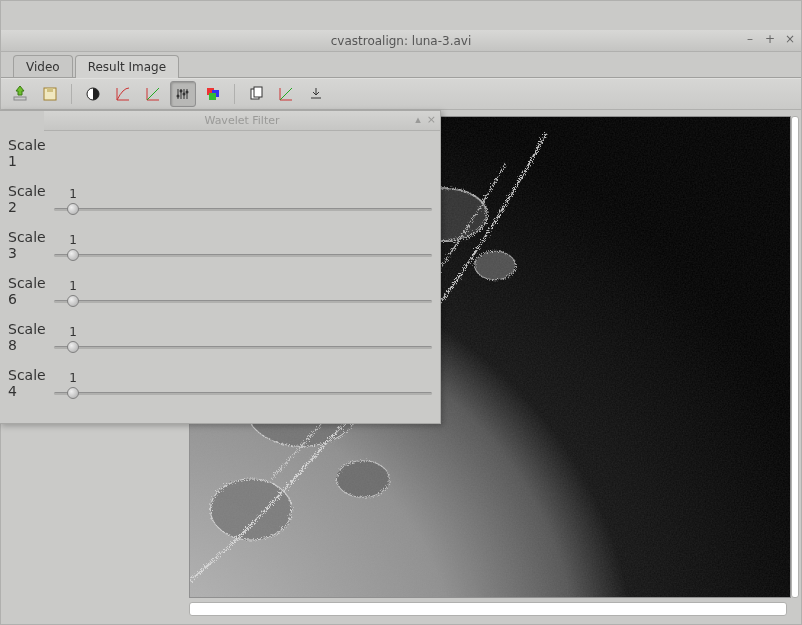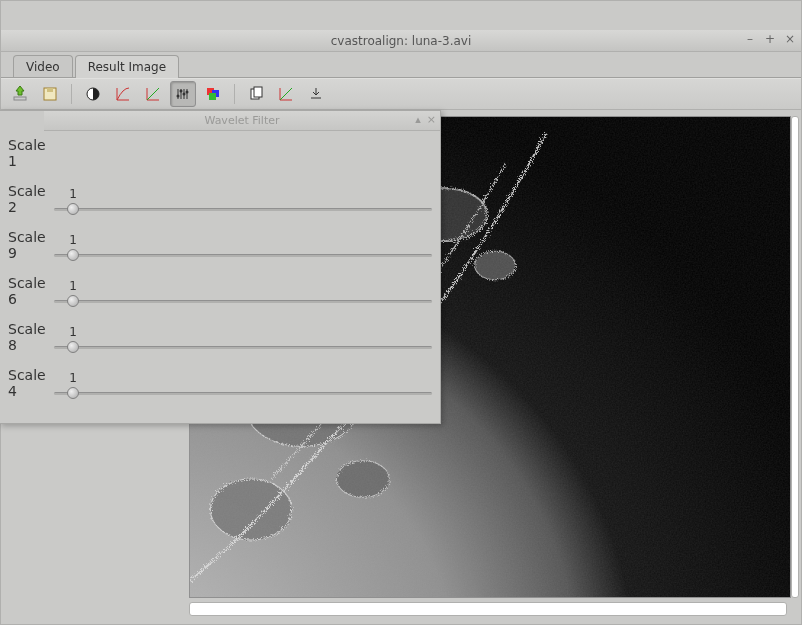--- a/index.html
+++ b/index.html
@@ -380,21 +380,21 @@
             <div class="scale-label">Scale 2</div>
             <div class="slider-wrap">
               <div class="slider-val" style="left:19px">1</div>
               <div class="slider">
                 <div class="slider-track"></div>
                 <div class="slider-thumb" style="left:19px"></div>
               </div>
             </div>
           </div>
           <div class="scale-row">
-            <div class="scale-label">Scale 9</div>
+            <div class="scale-label">Scale 3</div>
             <div class="slider-wrap">
               <div class="slider-val" style="left:19px">1</div>
               <div class="slider">
                 <div class="slider-track"></div>
                 <div class="slider-thumb" style="left:19px"></div>
               </div>
             </div>
           </div>
           <div class="scale-row">
             <div class="scale-label">Scale 6</div>

